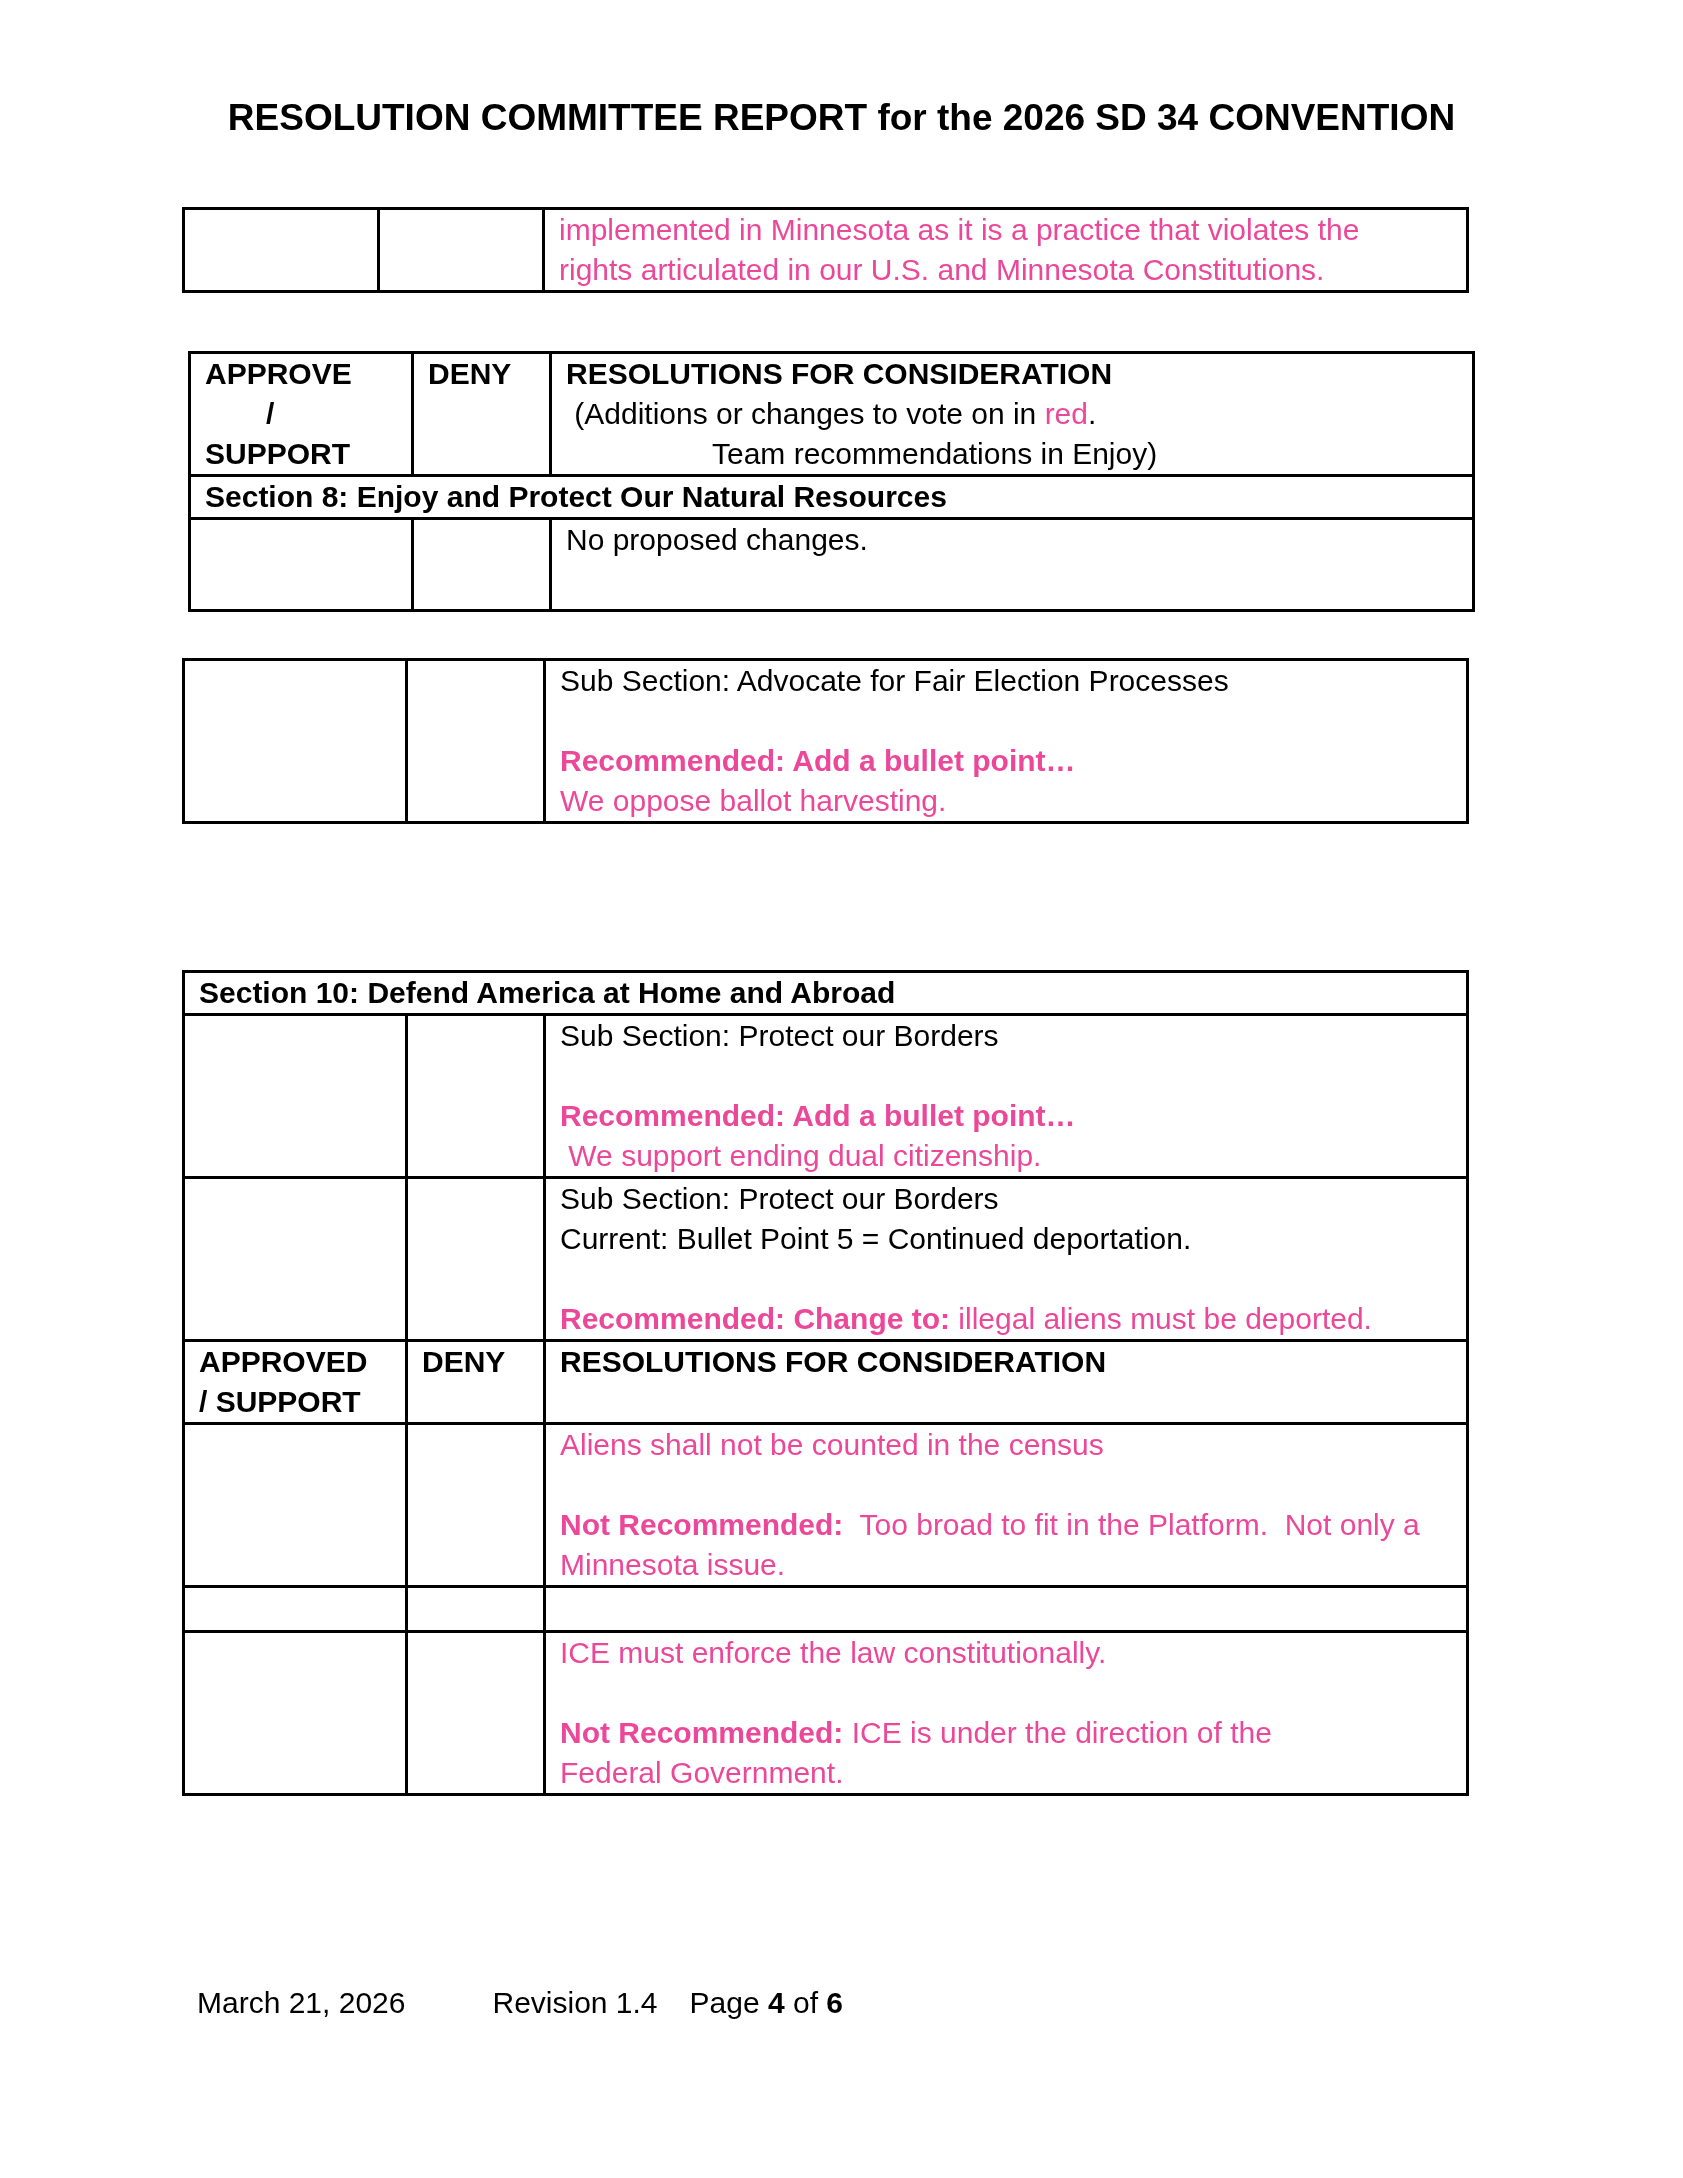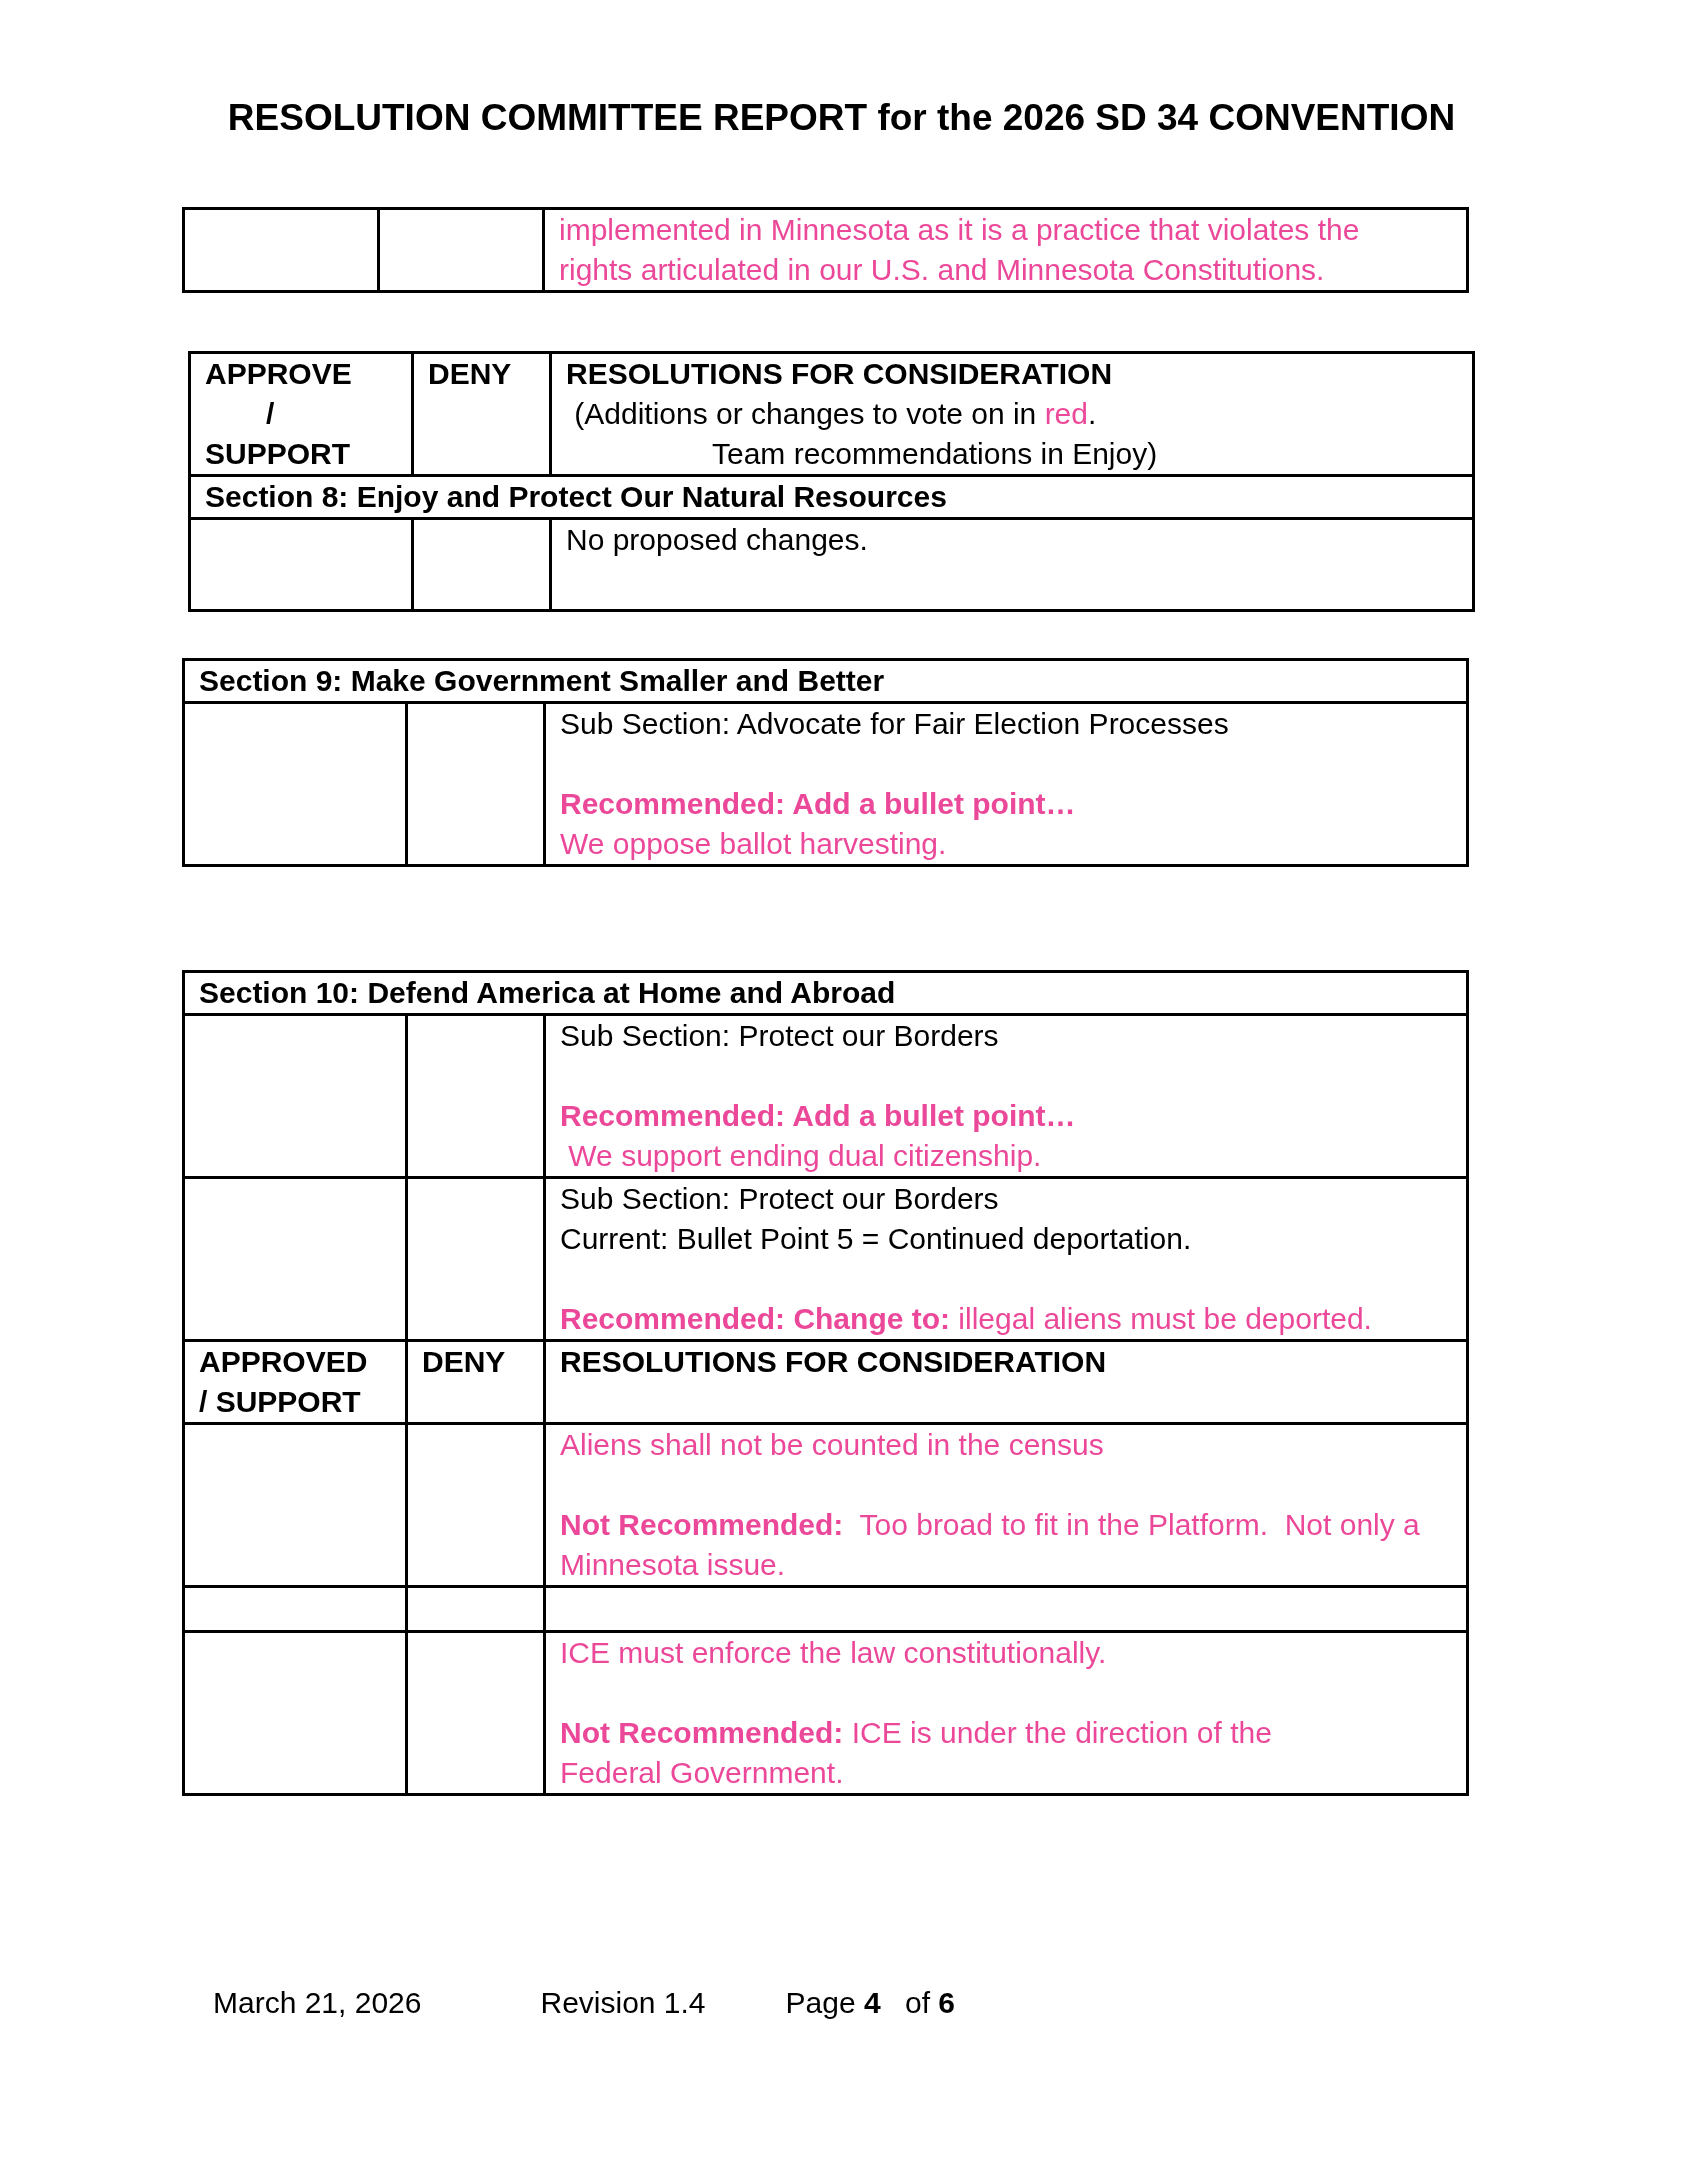--- a/index.html
+++ b/index.html
@@ -4,21 +4,21 @@
 <style>
   html, body { margin: 0; padding: 0; background: #ffffff; }
   body { width: 1683px; height: 2178px; position: relative; font-family: "Liberation Sans", sans-serif; color: #000; overflow: hidden; }
   .title { position: absolute; left: 0; width: 1683px; top: 97px; text-align: center; font-size: 37px; font-weight: bold; letter-spacing: 0px; }
   table.rt { position: absolute; left: 182px; width: 1287px; border-collapse: collapse; table-layout: fixed; font-size: 30px; line-height: 40px; }
   table.rt td { border: 3px solid #000; vertical-align: top; padding: 0 0 0 14px; }
   .red { color: #ec4899; }
   .b { font-weight: bold; }
   .blank { display: block; height: 40px; }
   .footer { position: absolute; top: 1986px; left: 197px; font-size: 30px; }
-  .footer span { display: inline-block; margin-left: 16px; }
+  .footer span { display: inline-block; }
 </style>
 </head>
 <body>
 
 <div class="title">RESOLUTION COMMITTEE REPORT for the 2026 SD 34 CONVENTION</div>
 
 <table class="rt" style="top:207px;">
   <colgroup>
       <col style="width:195px">
       <col style="width:165px">
@@ -67,23 +67,20 @@
 </tbody>
   </table>
 
 <table class="rt" style="top:658px;">
   <colgroup>
       <col style="width:223px">
       <col style="width:138px">
       <col>
     </colgroup>
   <tbody>
-      <tr style="height:40px;">
-    <td colspan="3" class="b">Section 9: Make Government Smaller and Better</td>
-  </tr>
   <tr style="height:163px;">
     <td></td>
     <td></td>
     <td>
       <span style="display:block">Sub Section: Advocate for Fair Election Processes</span>
       <span class="blank"></span>
       <span style="display:block" class="red b">Recommended: Add a bullet point…</span>
       <span style="display:block" class="red">We oppose ballot harvesting.</span>
     </td>
   </tr>

